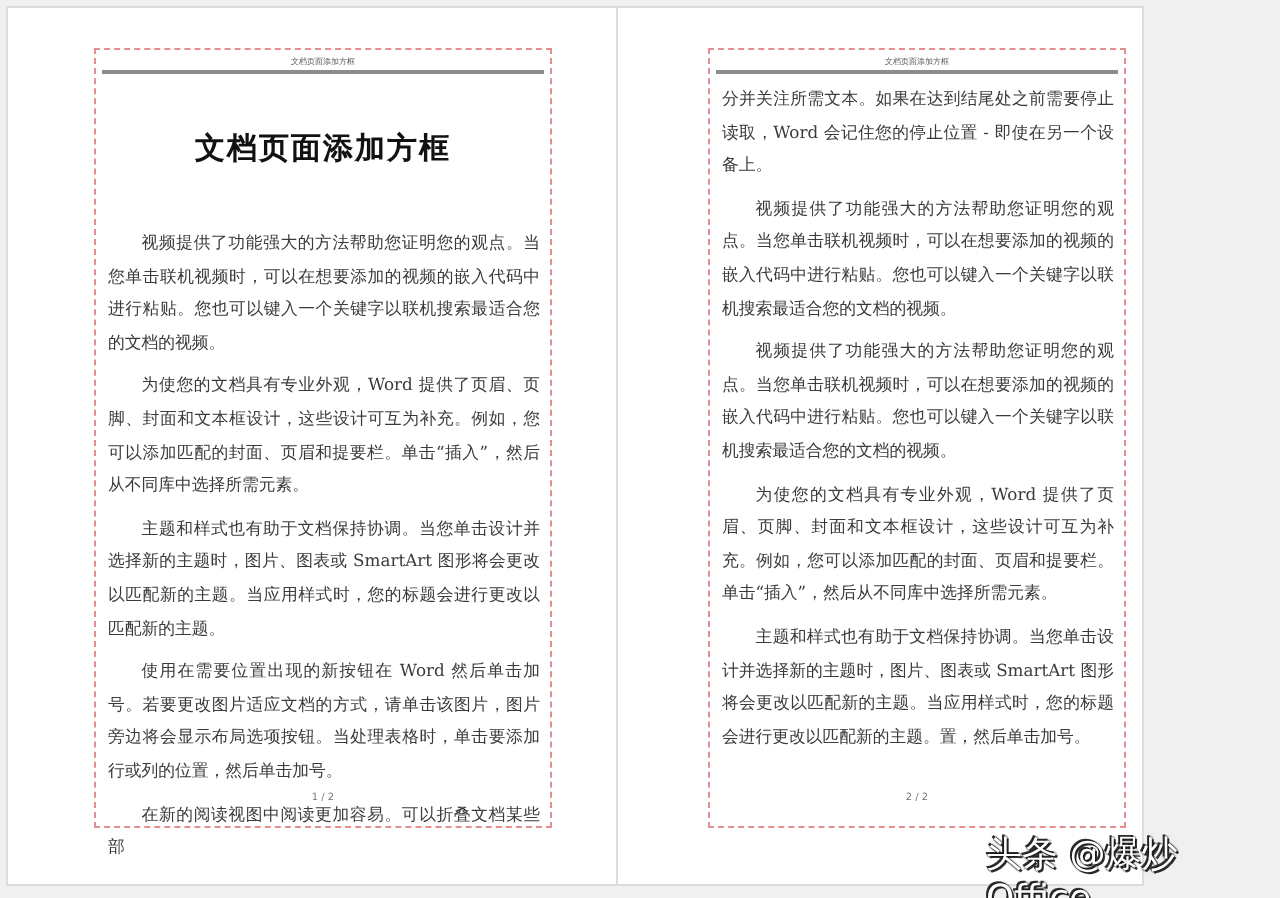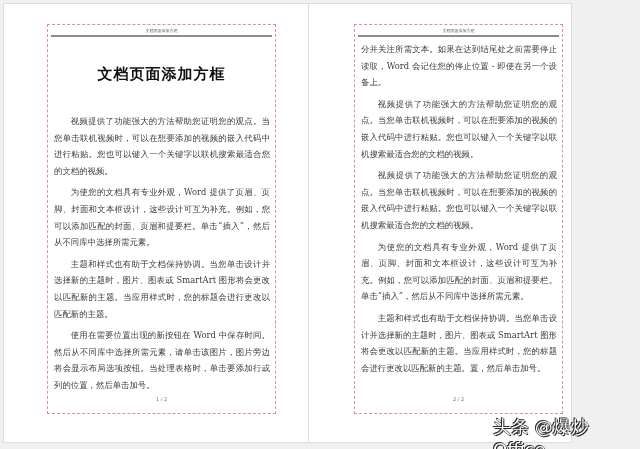--- a/index.html
+++ b/index.html
@@ -67,21 +67,22 @@
 
 <div class="panel left">
   <div class="page-frame">
     <div class="header-text">文档页面添加方框</div>
     <div class="header-rule"></div>
     <div class="doc-title">文档页面添加方框</div>
     <div class="body-text">
       <p>视频提供了功能强大的方法帮助您证明您的观点。当您单击联机视频时，可以在想要添加的视频的嵌入代码中进行粘贴。您也可以键入一个关键字以联机搜索最适合您的文档的视频。</p>
       <p>为使您的文档具有专业外观，Word 提供了页眉、页脚、封面和文本框设计，这些设计可互为补充。例如，您可以添加匹配的封面、页眉和提要栏。单击“插入”，然后从不同库中选择所需元素。</p>
       <p>主题和样式也有助于文档保持协调。当您单击设计并选择新的主题时，图片、图表或 SmartArt 图形将会更改以匹配新的主题。当应用样式时，您的标题会进行更改以匹配新的主题。</p>
-      <p>使用在需要位置出现的新按钮在 Word 中保存时间。然后从不同库中选择所需元素，请单击该图片，图片旁边将会显示布局选项按钮。当处理表格时，单击要添加行或列的位置，然后单击加号。</p>
+      <p>使用在需要位置出现的新按钮在 Word 然后单击加号。若要更改图片适应文档的方式，请单击该图片，图片旁边将会显示布局选项按钮。当处理表格时，单击要添加行或列的位置，然后单击加号。</p>
+      <p>在新的阅读视图中阅读更加容易。可以折叠文档某些部</p>
     </div>
     <div class="footer-text">1 / 2</div>
   </div>
 </div>
 
 <div class="panel right">
   <div class="page-frame">
     <div class="header-text">文档页面添加方框</div>
     <div class="header-rule"></div>
     <div class="body-text">

